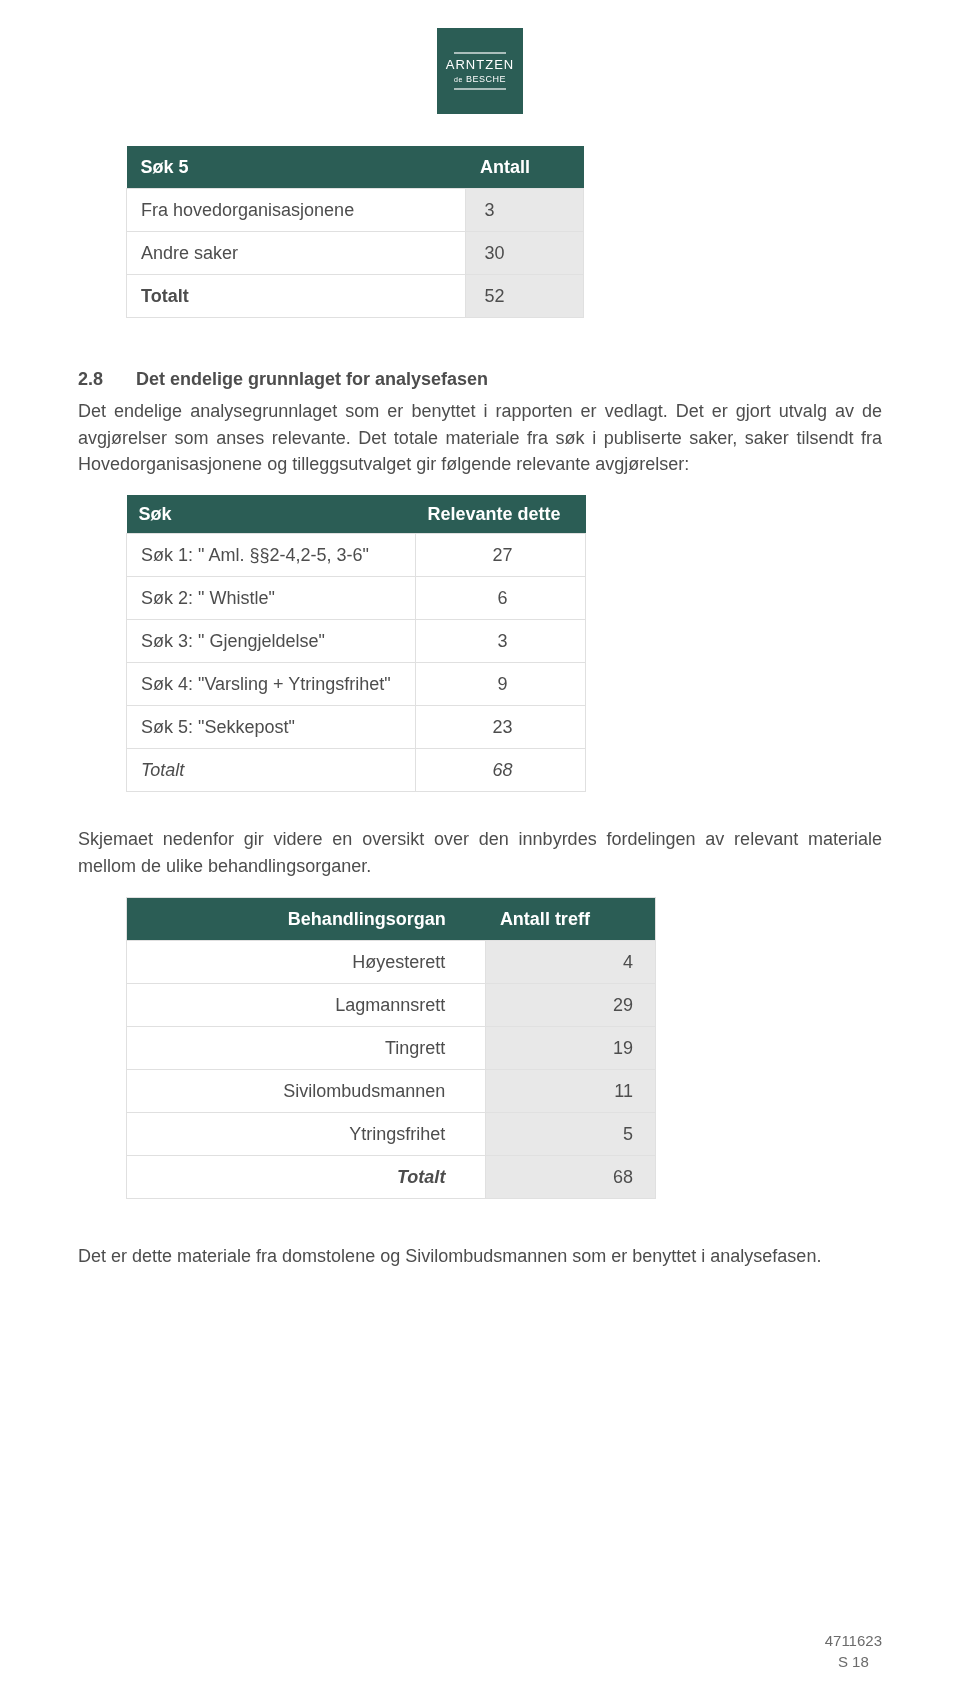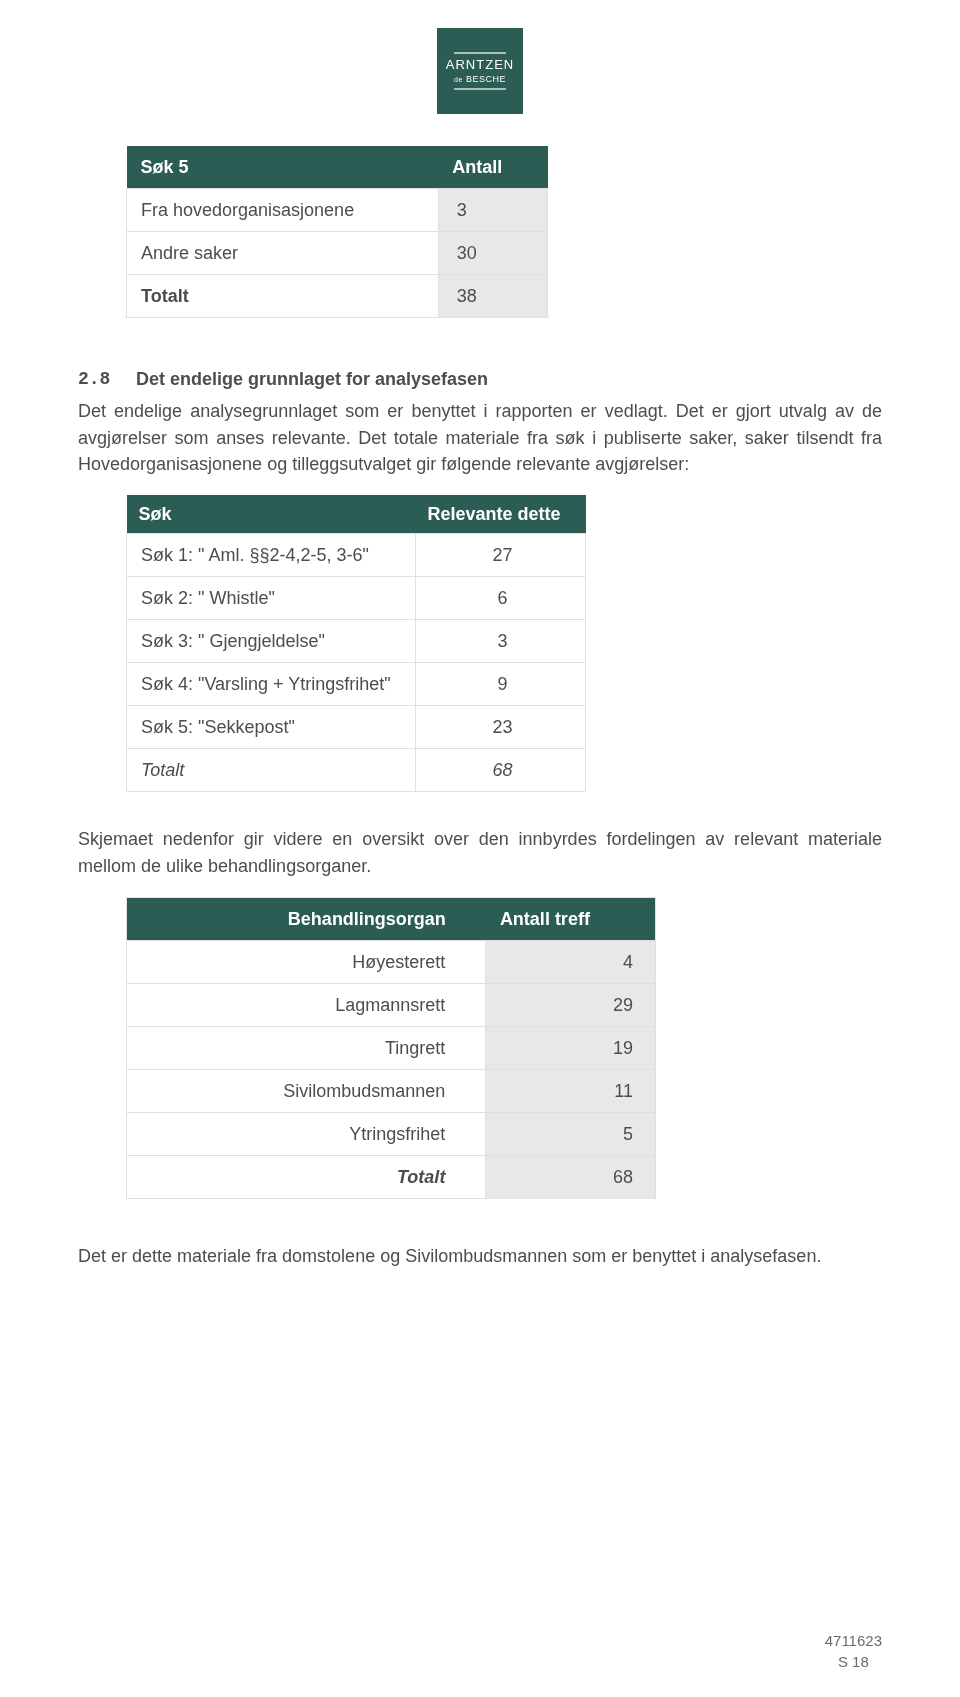--- a/index.html
+++ b/index.html
@@ -38,21 +38,21 @@
   }
   .logo-line{border-top:2px solid rgba(255,255,255,0.6);width:70%;margin:2px 0;}
   .logo-text1{font-size:13px;letter-spacing:1px;font-weight:500;}
   .logo-text2{font-size:9px;letter-spacing:0.5px;margin-top:-2px;}
   .logo-text2 .sm{font-size:7px;}
 
   table{
     border-collapse:collapse;
     margin:0 0 10px 48px;
   }
-  table.t1{width:422px;border-radius:17px;}
+  table.t1{width:458px;border-radius:17px;}
   table.t2{width:460px;}
   table.t3{width:530px;}
 
   th{
     background:var(--teal);
     color:#fff;
     font-weight:600;
     text-align:left;
     padding:8px 14px;
   }
@@ -85,21 +85,21 @@
   .t3 .last td.lbl{font-style:italic;font-weight:600;}
 
   h3.sec{
     font-size:18px;
     font-weight:600;
     color:var(--text);
     margin:48px 0 4px 0;
     display:flex;
     gap:24px;
   }
-  h3.sec .num{width:34px;flex:0 0 34px;font-family:Liberation Mono, monospace;}
+  h3.sec .num{width:34px;flex:0 0 34px;}
   p{margin:6px 0 18px 0;text-align:justify;}
 
   .footer{
     position:absolute;
     bottom:24px;
     right:78px;
     text-align:center;
     font-size:15px;
     color:#6b6b6b;
   }
@@ -125,21 +125,21 @@
     <tr>
       <td class="lbl">Fra hovedorganisasjonene</td>
       <td class="num">3</td>
     </tr>
     <tr>
       <td class="lbl">Andre saker</td>
       <td class="num">30</td>
     </tr>
     <tr class="last">
       <td class="lbl">Totalt</td>
-      <td class="num">38</td>
+      <td class="num">52</td>
     </tr>
   </tbody>
     </table>
 
   <h3 class="sec">
     <span class="num">2.8</span>
     <span>Det endelige grunnlaget for analysefasen</span>
   </h3>
 
   <p>Det endelige analysegrunnlaget som er benyttet i rapporten er vedlagt. Det er gjort utvalg av de avgjørelser som anses relevante. Det totale materiale fra søk i publiserte saker, saker tilsendt fra Hovedorganisasjonene og tilleggsutvalget gir følgende relevante avgjørelser:</p>

